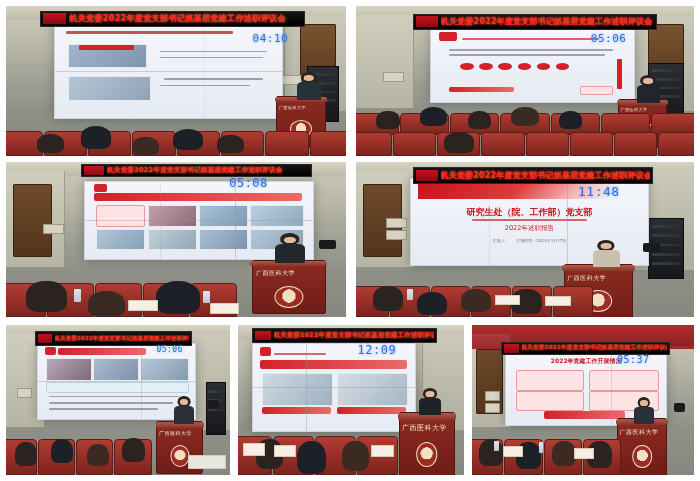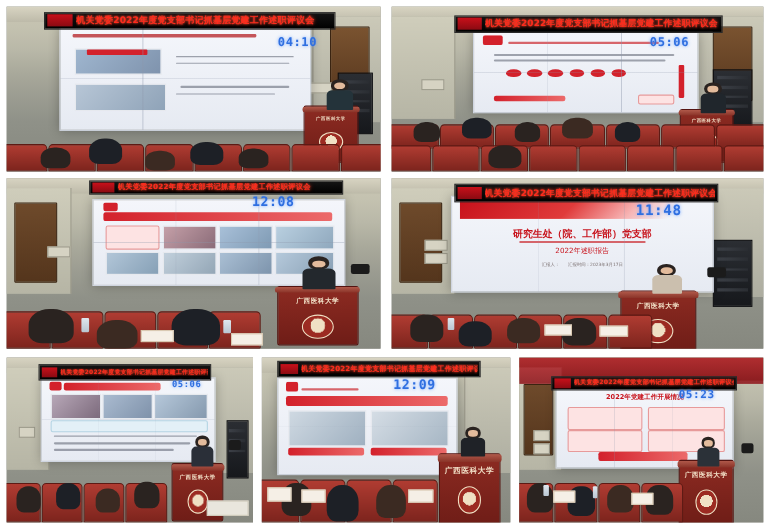--- a/index.html
+++ b/index.html
@@ -54,21 +54,21 @@
         padding:0 2px;box-sizing:border-box;z-index:4;overflow:hidden;}
   .ledmark{flex:0 0 auto;width:9%;height:74%;
         background:linear-gradient(180deg,#c8101a,#8b0a12);
         display:flex;align-items:center;justify-content:center;
         color:#fff;font-size:3.2px;line-height:1;font-weight:700;}
   .ledtext{flex:1 1 auto;color:#ff2a1c;font-weight:700;
         white-space:nowrap;letter-spacing:.2px;
         text-shadow:0 0 2px #ff5a3c,0 0 5px rgba(255,40,20,.7);
         overflow:hidden;}
 
-  .timer{position:absolute;font-weight:700;color:#2f6fe0;
+  .timer{position:absolute;font-weight:400;color:#2f6fe0;
         text-shadow:0 0 3px rgba(90,150,255,.85);letter-spacing:.5px;
         z-index:5;font-family:"DejaVu Sans Mono","Liberation Mono",monospace;}
 
   
   .slide{position:absolute;inset:3%;overflow:hidden;}
   .slide-title{position:absolute;left:3%;right:3%;top:15%;
         color:#c8141d;font-weight:700;text-align:center;}
   .slide-sub{position:absolute;left:6%;right:6%;top:38%;text-align:center;color:#333;}
   .slide-meta{position:absolute;left:10%;right:10%;top:56%;text-align:center;color:#7a6f6f;}
   .flagtop{position:absolute;left:0;right:0;top:0;height:22%;
@@ -79,22 +79,22 @@
   .redline{position:absolute;background:rgba(200,25,30,.65);height:2px;border-radius:1px;}
   .redbox{position:absolute;background:linear-gradient(90deg,#d3212b,#ec6a6a);border-radius:2px;}
   .chip{position:absolute;background:#d3212b;border-radius:1px;}
   .lightchip{position:absolute;background:#fde3e3;border:1px solid #e79a9a;border-radius:2px;}
 
   
   .podium{position:absolute;background:linear-gradient(180deg,#8d2b22,#6f1d17);
         border:1px solid #541411;border-radius:2px;}
   .podium .ptop{position:absolute;left:-4%;right:-4%;top:0;height:11%;
         background:linear-gradient(180deg,#b0594a,#8a3328);border-radius:2px;}
-  .podium .pname{position:absolute;left:4%;right:4%;top:16%;text-align:center;
-        color:#f3e2c9;font-weight:700;letter-spacing:.5px;white-space:nowrap;}
+  .podium .pname{position:absolute;left:4%;right:4%;top:16%;
+        color:#f3e2c9;font-weight:400;letter-spacing:.5px;white-space:nowrap;}
   .emblem{position:absolute;left:50%;transform:translateX(-50%);
         border-radius:50%;background:radial-gradient(circle at 50% 45%,#f0e0c4 0 38%,#9c2b22 39% 100%);
         border:1.5px solid #f0e0c4;}
 
   
   .speaker{position:absolute;}
   .speaker .head{position:absolute;left:50%;transform:translateX(-50%);top:0;
         border-radius:48% 48% 42% 42%;background:#2a2320;}
   .speaker .face{position:absolute;left:50%;transform:translateX(-50%);
         border-radius:44%;background:#e3bb9c;}
@@ -275,21 +275,21 @@
         <div class="thumb" style="left:26%;top:62%;width:22%;height:26%;background:linear-gradient(135deg,#c2d0dc,#93a6b6)"></div>
         <div class="thumb" style="left:50%;top:62%;width:22%;height:26%;background:linear-gradient(135deg,#aabfd4,#7d94ac)"></div>
         <div class="thumb" style="left:74%;top:62%;width:24%;height:26%;background:linear-gradient(135deg,#b5c9db,#89a0b5)"></div>
       </div>
     </div>
 
     <div class="ledbanner" style="left:22%;top:1%;width:68%;height:9%;">
       <span class="ledmark" style="font-size:2.4px"></span>
       <span class="ledtext" style="font-size:6.6px">机关党委2022年度党支部书记抓基层党建工作述职评议会</span>
     </div>
-    <div class="timer" style="right:23%;top:9%;font-size:12px;">12:08</div>
+    <div class="timer" style="right:23%;top:9%;font-size:12px;">05:08</div>
 
     <div class="podium" style="right:6%;top:63%;width:21%;height:34%;">
       <div class="ptop"></div>
       <div class="pname" style="font-size:6px">广西医科大学</div>
       <div class="emblem" style="top:48%;width:38%;height:38%;"></div>
     </div>
     <div class="speaker" style="right:12%;top:46%;width:9%;height:19%;">
       <div class="head" style="width:64%;height:40%;"></div>
       <div class="face" style="top:12%;width:40%;height:22%;"></div>
       <div class="body" style="top:36%;height:64%;background:#23282d;"></div>
@@ -500,21 +500,21 @@
         <div class="lightchip" style="left:3%;top:53%;width:44%;height:26%"></div>
         <div class="lightchip" style="left:52%;top:53%;width:45%;height:26%"></div>
         <div class="redbox" style="left:22%;top:83%;width:54%;height:11%"></div>
       </div>
     </div>
 
     <div class="ledbanner" style="left:13%;top:11%;width:76%;height:9%;">
       <span class="ledmark" style="font-size:2.2px"></span>
       <span class="ledtext" style="font-size:5.6px">机关党委2022年度党支部书记抓基层党建工作述职评议会</span>
     </div>
-    <div class="timer" style="right:20%;top:19%;font-size:10px;">05:23</div>
+    <div class="timer" style="right:20%;top:19%;font-size:10px;">05:37</div>
 
     <div class="podium" style="right:12%;top:62%;width:22%;height:38%;">
       <div class="ptop"></div>
       <div class="pname" style="font-size:6px">广西医科大学</div>
       <div class="emblem" style="top:46%;width:36%;height:36%;"></div>
     </div>
     <div class="speaker" style="right:18%;top:48%;width:9%;height:18%;">
       <div class="head" style="width:62%;height:40%;"></div>
       <div class="face" style="top:12%;width:40%;height:22%;"></div>
       <div class="body" style="top:36%;height:64%;background:#2b3138;"></div>

